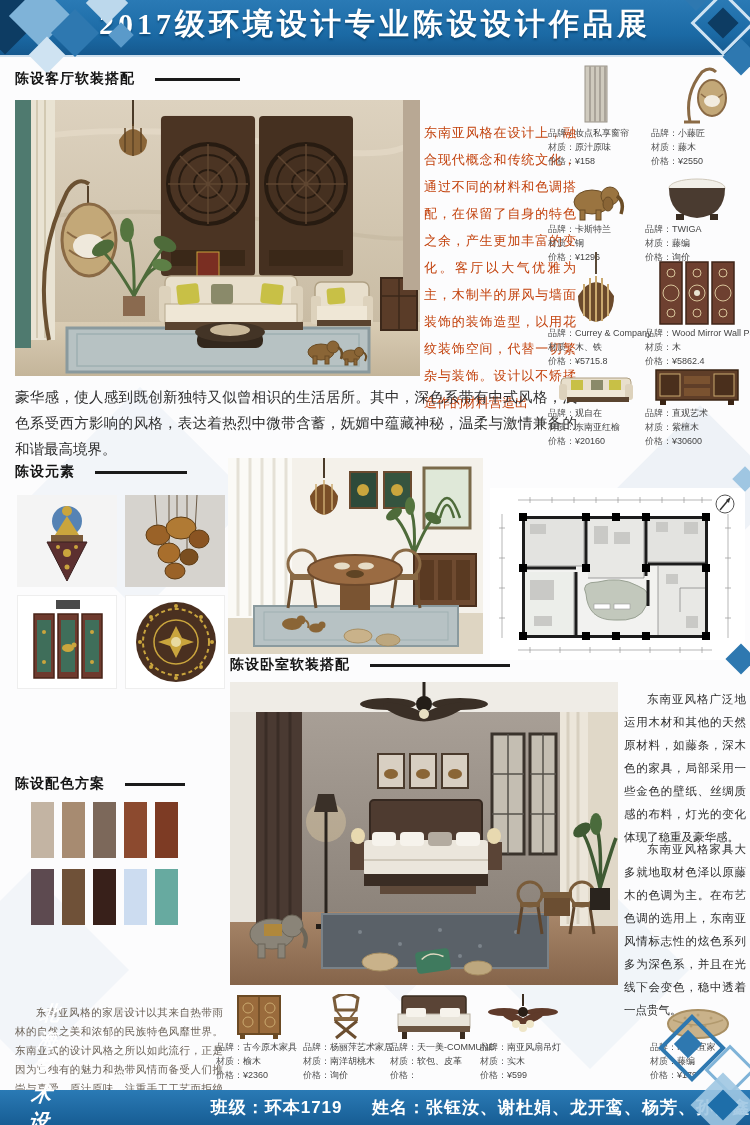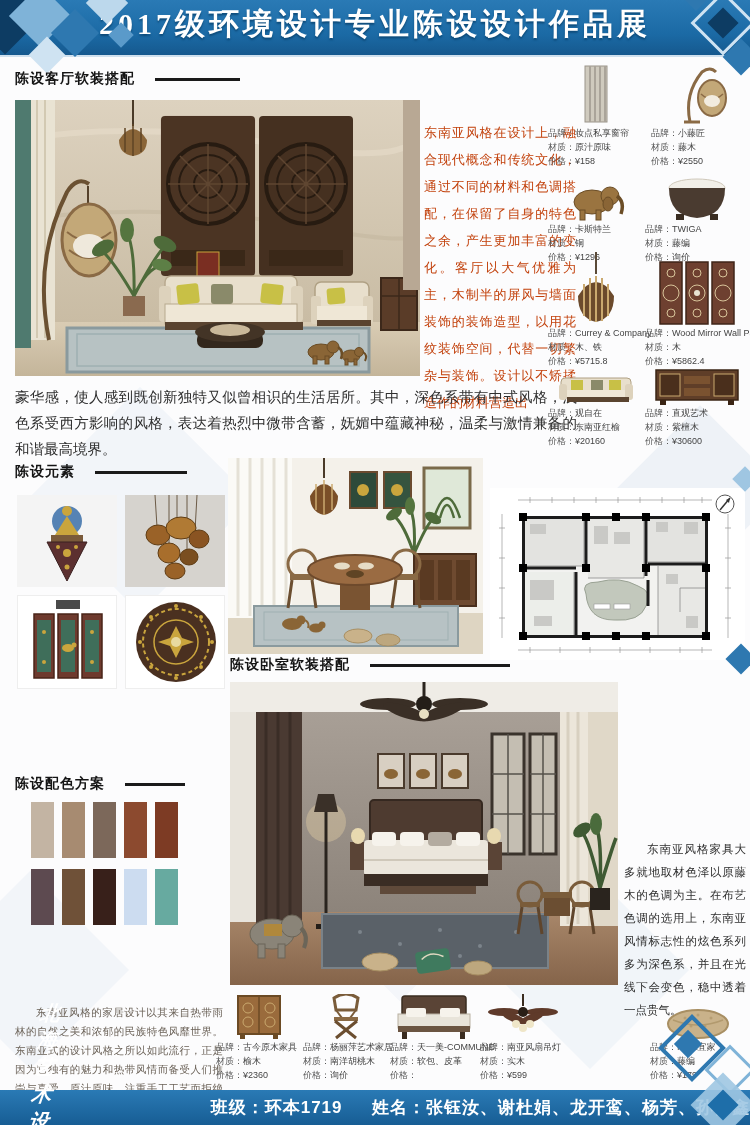--- a/index.html
+++ b/index.html
@@ -674,20 +674,21 @@
         </g>
       <rect x="34" y="242" width="18" height="12" fill="#b0883c"></rect>
 
       <ellipse cx="150" cy="280" rx="18" ry="9" fill="#c9b28a" stroke="#a88f63"></ellipse>
       <rect x="186" y="268" width="34" height="22" rx="4" fill="#3f7a5e" transform="rotate(-8 203 279)"></rect>
       <path d="M192 276 q10 -8 22 0" stroke="#e0d8c0" stroke-width="1.5" fill="none" transform="rotate(-8 203 279)"></path>
       <ellipse cx="248" cy="286" rx="14" ry="7" fill="#bda77e" stroke="#a88f63"></ellipse>
     </svg>
   </div>
 
+  <div class="para" style="left:624px;top:688px;width:122px;font-size:11.5px;line-height:23px;color:#2e2e2e;text-indent:2em;">东南亚风格广泛地运用木材和其他的天然原材料，如藤条，深木色的家具，局部采用一些金色的壁纸、丝绸质感的布料，灯光的变化体现了稳重及豪华感。</div>
   <div class="para" style="left:624px;top:838px;width:122px;font-size:11.5px;line-height:23px;color:#2e2e2e;text-indent:2em;">东南亚风格家具大多就地取材色泽以原藤木的色调为主。在布艺色调的选用上，东南亚风情标志性的炫色系列多为深色系，并且在光线下会变色，稳中透着一点贵气。</div>
 
   <div class="stitle" style="left:15px;top:775px;">
     <span>陈设配色方案</span>
     <span class="tline" style="width:60px"></span>
   </div>
   <div class="swatch" style="left: 31px; top: 802px; background-color: rgb(195, 180, 163);"></div>
   <div class="swatch" style="left: 62px; top: 802px; background-color: rgb(167, 139, 113);"></div>
   <div class="swatch" style="left: 93px; top: 802px; background-color: rgb(124, 104, 90);"></div>
   <div class="swatch" style="left: 124px; top: 802px; background-color: rgb(140, 74, 47);"></div>

